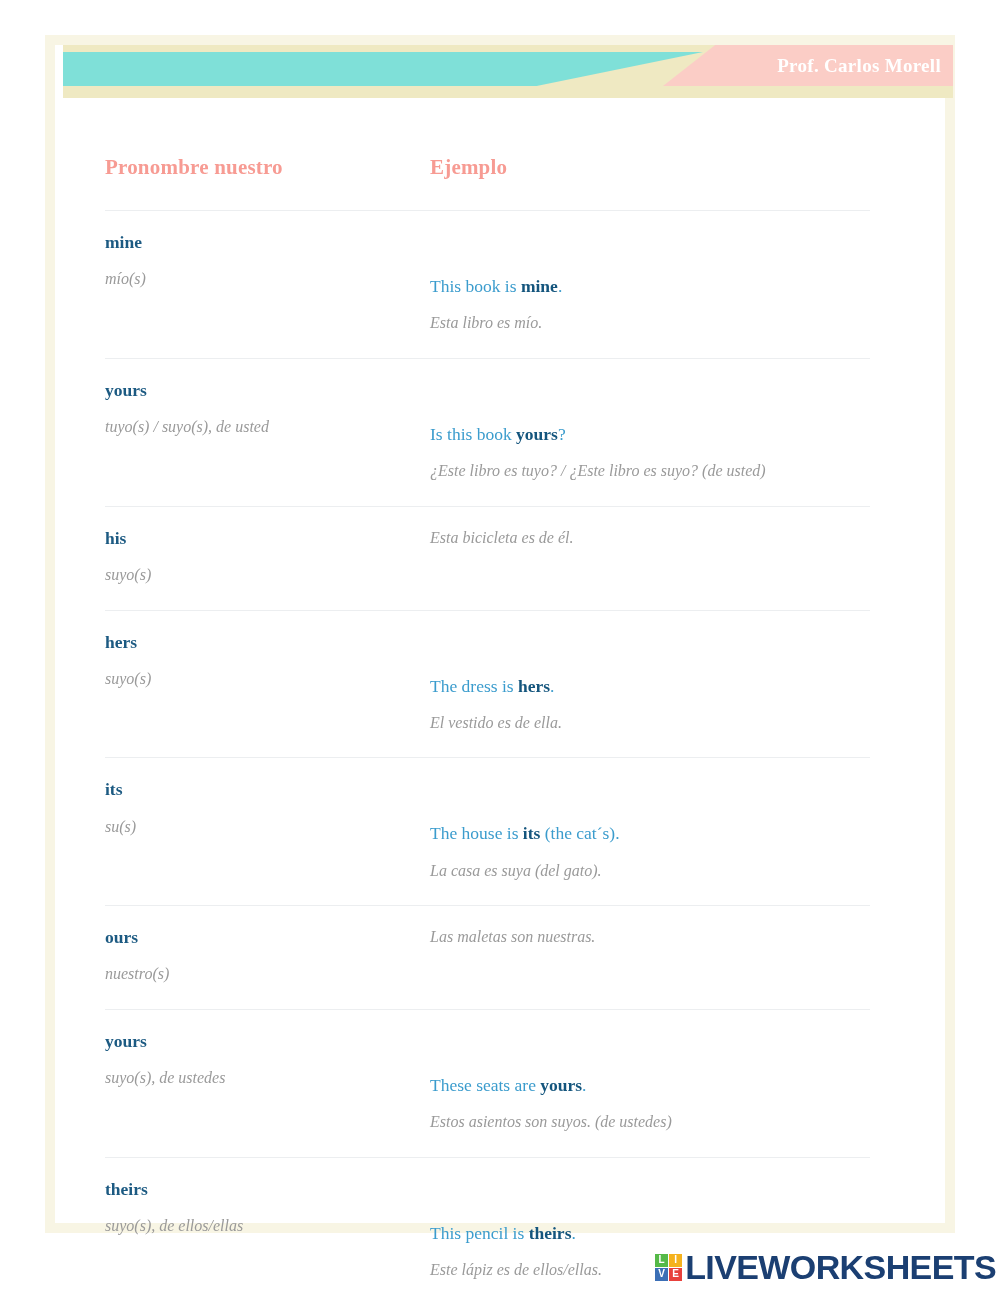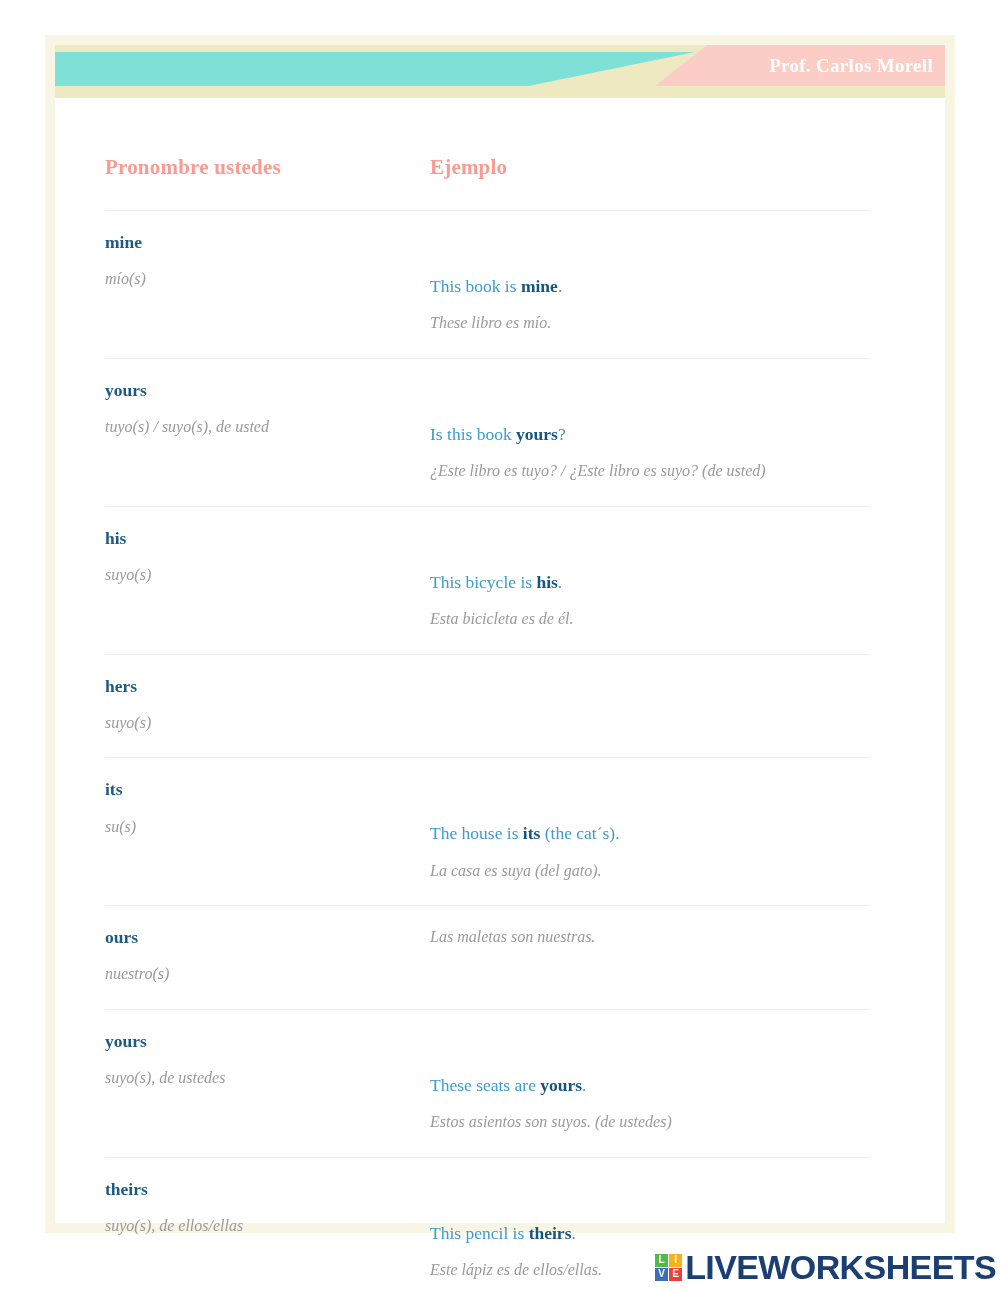--- a/index.html
+++ b/index.html
@@ -26,21 +26,21 @@
   .sheet-inner {
     position: relative;
     width: 100%;
     height: 100%;
     background: #ffffff;
   }
 
   
   .banner {
     position: absolute;
-    left: 0;
+    left: 8px;
     top: 0;
     width: 100%;
     height: 53px;
     background: #efe9c2;
     overflow: hidden;
   }
   .banner-teal {
     position: absolute;
     left: 0;
     top: 7px;
@@ -185,33 +185,33 @@
     <div class="banner">
       <div class="banner-teal"></div>
       <div class="banner-pink">
         <span class="author">Prof. Carlos Morell</span>
       </div>
     </div>
 
     <div class="table-wrap">
 
       <div class="thead">
-        <div class="th col-a">Pronombre ustedes</div>
+        <div class="th col-a">Pronombre nuestro</div>
         <div class="th col-b">Ejemplo</div>
       </div>
 
       <div class="sep"></div>
       <div class="row">
         <div class="cell col-a">
           <div class="en">mine</div>
           <div class="es">mío(s)</div>
         </div>
         <div class="cell col-b">
           <div class="en en-sentence"><span>This book is </span><b>mine</b><span>.</span></div>
-          <div class="es">These libro es mío.</div>
+          <div class="es">Esta libro es mío.</div>
         </div>
       </div>
 
       <div class="sep"></div>
       <div class="row">
         <div class="cell col-a">
           <div class="en">yours</div>
           <div class="es">tuyo(s) / suyo(s), de usted</div>
         </div>
         <div class="cell col-b">
@@ -220,30 +220,33 @@
         </div>
       </div>
 
       <div class="sep"></div>
       <div class="row">
         <div class="cell col-a">
           <div class="en">his</div>
           <div class="es">suyo(s)</div>
         </div>
         <div class="cell col-b">
-          <div class="en en-sentence"><span>This bicycle is </span><b>his</b><span>.</span></div>
           <div class="es">Esta bicicleta es de él.</div>
         </div>
       </div>
 
       <div class="sep"></div>
       <div class="row">
         <div class="cell col-a">
           <div class="en">hers</div>
           <div class="es">suyo(s)</div>
+        </div>
+        <div class="cell col-b">
+          <div class="en en-sentence"><span>The dress is </span><b>hers</b><span>.</span></div>
+          <div class="es">El vestido es de ella.</div>
         </div>
       </div>
 
       <div class="sep"></div>
       <div class="row">
         <div class="cell col-a">
           <div class="en">its</div>
           <div class="es">su(s)</div>
         </div>
         <div class="cell col-b">

